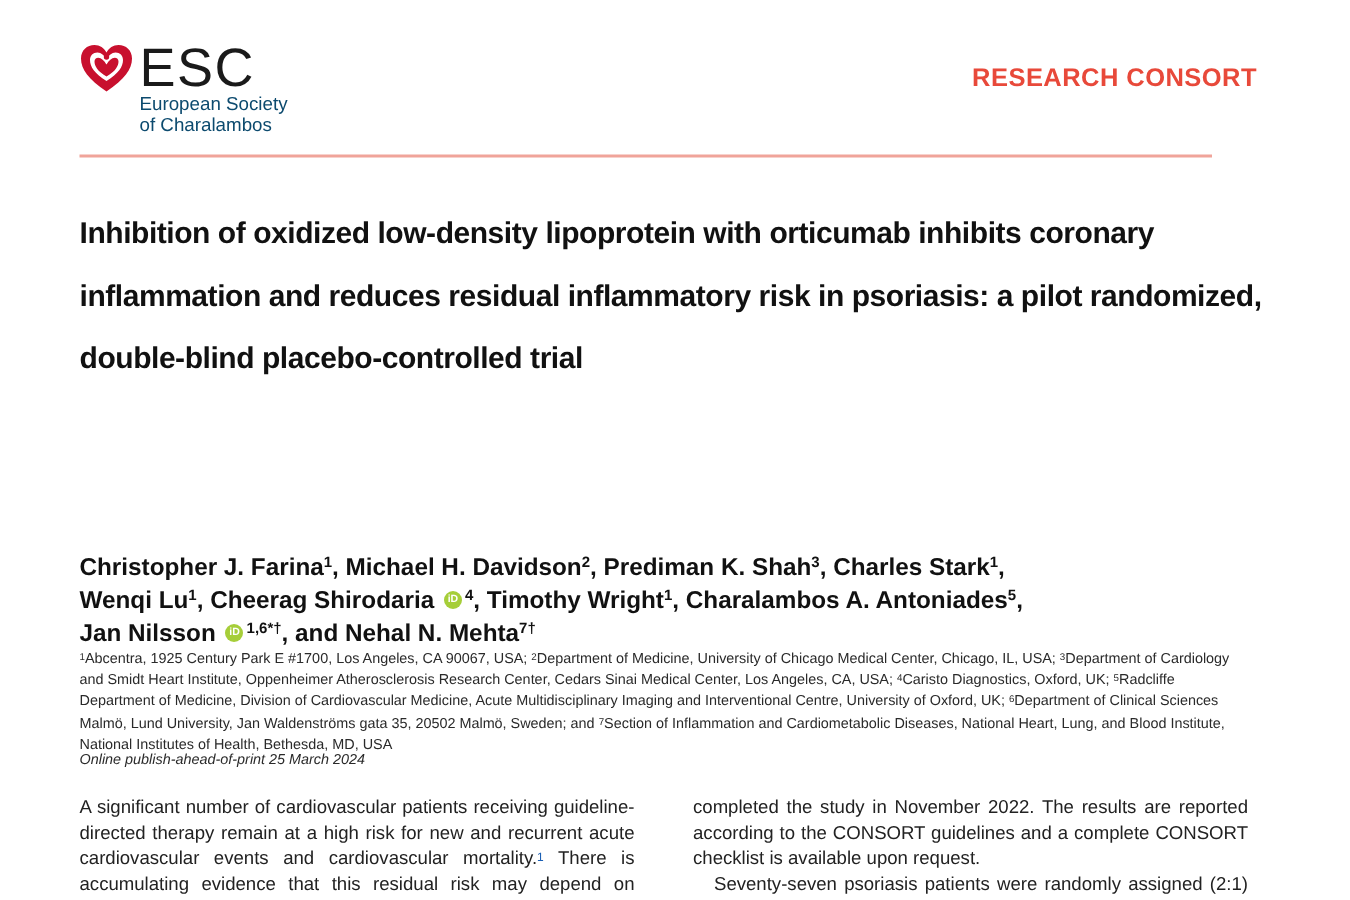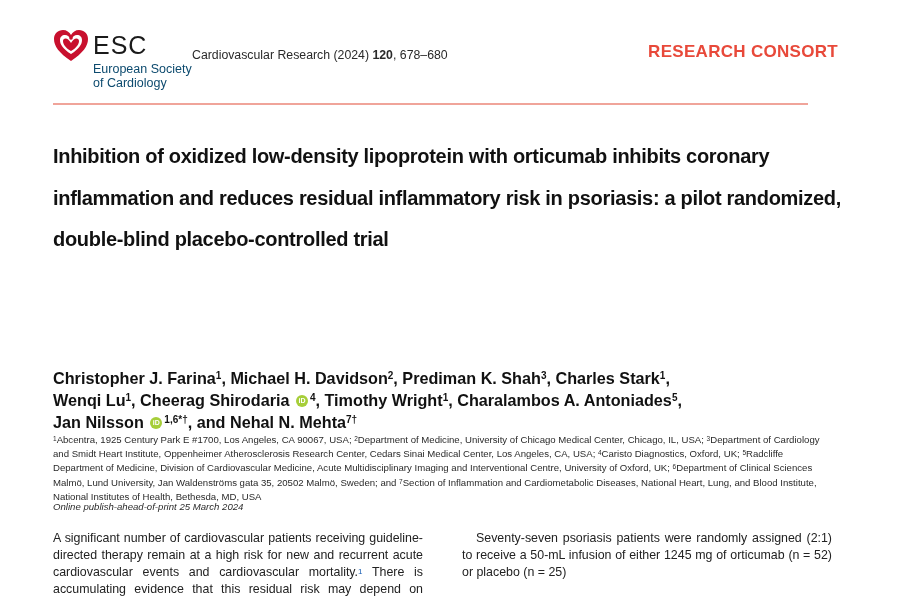--- a/index.html
+++ b/index.html
@@ -6,21 +6,21 @@
   body {
     width: 900px; height: 600px; overflow: hidden;
     background: #ffffff; position: relative;
     font-family: "Liberation Sans", "DejaVu Sans", sans-serif;
     color: #1a1a1a;
   }
   .abs { position: absolute; }
 
   
   .logo-heart { left: 53px; top: 29px; width: 36px; height: 34px; }
-  .esc-word { left: 93px; top: 26px; font-size: 25px; font-weight: normal; letter-spacing: 1px; color: #1a1a1a; line-height: 38px; }
+  .esc-word { left: 93px; top: 26px; font-size: 36px; font-weight: normal; letter-spacing: 1px; color: #1a1a1a; line-height: 38px; }
   .esc-sub { left: 93px; top: 62px; font-size: 12.5px; line-height: 14px; color: #0c4a6e; }
   .journal { left: 192px; top: 46px; font-size: 12.3px; line-height: 19px; color: #2a2a2a; }
   .journal b { font-weight: bold; }
   .section-label { right: 62px; top: 42px; font-size: 17px; font-weight: bold; color: #e8493a; letter-spacing: 0.3px; }
   .rule { left: 53px; top: 103px; width: 755px; height: 2px; background: #f0a49a; }
 
   
   .title { left: 53px; top: 136px; width: 790px; font-size: 20px; font-weight: bold; line-height: 41.5px; color: #111; letter-spacing: -0.3px; }
 
   
@@ -47,34 +47,34 @@
 
 <svg class="abs logo-heart" viewBox="0 0 36 34">
   <path d="M18 32 C6 24 1 17 1 10 C1 4.5 5 1 10 1 C13.5 1 16.5 3 18 6 C19.5 3 22.5 1 26 1 C31 1 35 4.5 35 10 C35 17 30 24 18 32 Z" fill="#c8102e"></path>
   <path d="M18 25 C10 20 7 15.5 7 11 C7 8 9 6 12 6 C14.5 6 16.5 8 18 10.5 C19.5 8 21.5 6 24 6 C27 6 29 8 29 11 C29 15.5 26 20 18 25 Z" fill="#fff"></path>
   <path d="M18 22 C12 18.5 10 15 10 12 C10 10.5 11 9.5 12.5 9.5 C14.5 9.5 16.5 11.5 18 14 C19.5 11.5 21.5 9.5 23.5 9.5 C25 9.5 26 10.5 26 12 C26 15 24 18.5 18 22 Z" fill="#c8102e"></path>
   <circle cx="18" cy="9" r="1.8" fill="#c8102e"></circle>
 </svg>
 <div class="abs esc-word">ESC</div>
 <div class="abs esc-sub">
   <div>European Society</div>
-  <div>of Cardiology</div>
+  <div>of Charalambos</div>
 </div>
 <div class="abs journal">
-  <div><span>Cardiovascular Research (2024) </span><b>120</b><span>, 678–680</span></div>
 </div>
 <div class="abs section-label">RESEARCH CONSORT</div>
 <div class="abs rule"></div>
 
 <div class="abs title">Inhibition of oxidized low-density lipoprotein with orticumab inhibits coronary inflammation and reduces residual inflammatory risk in psoriasis: a pilot randomized, double-blind placebo-controlled trial</div>
 
 <div class="abs authors" id="authors"><span>Christopher J. Farina</span><sup>1</sup>, <span>Michael H. Davidson</span><sup>2</sup>, <span>Prediman K. Shah</span><sup>3</sup>, <span>Charles Stark</span><sup>1</sup>, <br><span>Wenqi Lu</span><sup>1</sup>, <span>Cheerag Shirodaria</span> <span class="orcid">iD</span><sup>4</sup>, <span>Timothy Wright</span><sup>1</sup>, <span>Charalambos A. Antoniades</span><sup>5</sup>, <br><span>Jan Nilsson</span> <span class="orcid">iD</span><sup>1,6*†</sup>, and <span>Nehal N. Mehta</span><sup>7†</sup></div>
 
 <div class="abs affil" id="affils"><sup>1</sup><span>Abcentra, 1925 Century Park E #1700, Los Angeles, CA 90067, USA; </span><sup>2</sup><span>Department of Medicine, University of Chicago Medical Center, Chicago, IL, USA; </span><sup>3</sup><span>Department of Cardiology and Smidt Heart Institute, Oppenheimer Atherosclerosis Research Center, Cedars Sinai Medical Center, Los Angeles, CA, USA; </span><sup>4</sup><span>Caristo Diagnostics, Oxford, UK; </span><sup>5</sup><span>Radcliffe Department of Medicine, Division of Cardiovascular Medicine, Acute Multidisciplinary Imaging and Interventional Centre, University of Oxford, UK; </span><sup>6</sup><span>Department of Clinical Sciences Malmö, Lund University, Jan Waldenströms gata 35, 20502 Malmö, Sweden; and </span><sup>7</sup><span>Section of Inflammation and Cardiometabolic Diseases, National Heart, Lung, and Blood Institute, National Institutes of Health, Bethesda, MD, USA</span></div>
 
 <div class="abs pubdate">Online publish-ahead-of-print 25 March 2024</div>
 
 <div class="abs col col-left">
   <p><span>A significant number of cardiovascular patients receiving guideline-directed therapy remain at a high risk for new and recurrent acute cardiovascular events and cardiovascular mortality.</span><sup>1</sup><span> There is accumulating evidence that this residual risk may depend on persisting atherosclerotic plaque inflammation.</span><span> Oxidized LDL (oxLDL) has been established as a key factor in ar-</span></p>
 </div>
 <div class="abs col col-right">
+  <p>completed the study in November 2022. The results are reported according to the CONSORT guidelines and a complete CONSORT checklist is available upon request.</p>
   <p class="indent">Seventy-seven psoriasis patients were randomly assigned (2:1) to receive a 50-mL infusion of either 1245 mg of orticumab (n = 52) or placebo (n = 25)</p>
 </div>
 
 </body></html>

